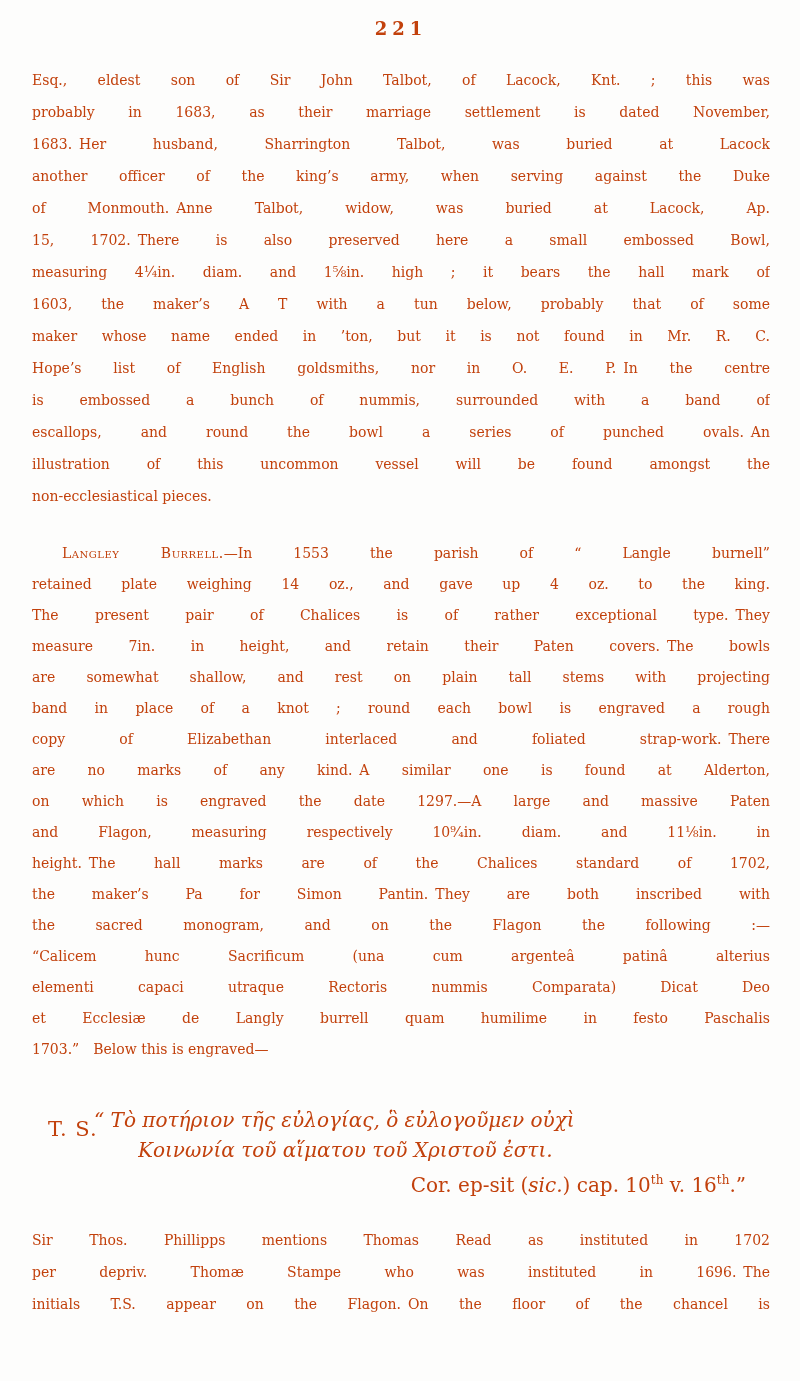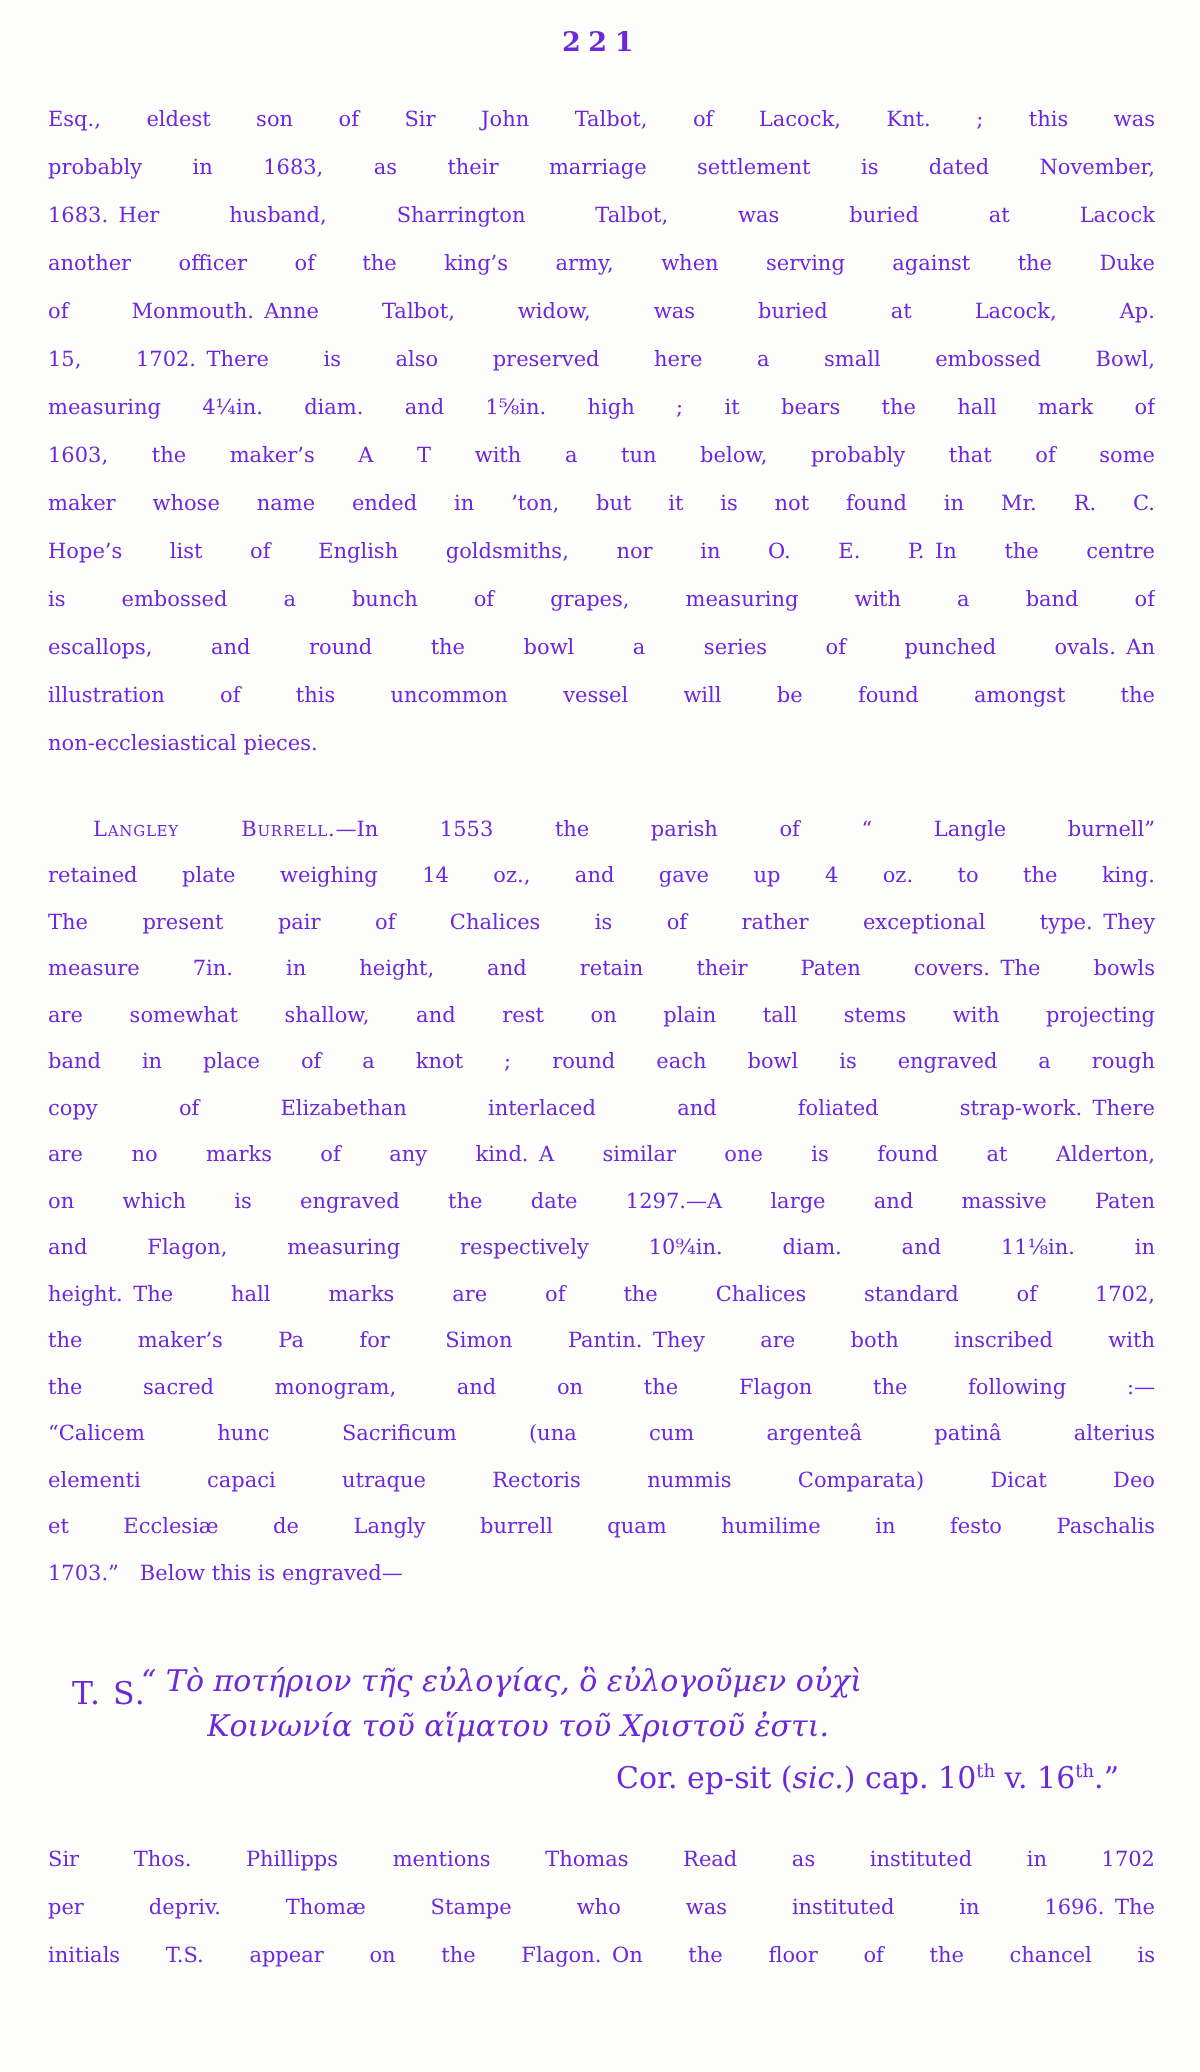--- a/index.html
+++ b/index.html
@@ -2,21 +2,21 @@
 <html><head>
 <meta charset="utf-8">
 <style>
   html, body { margin: 0; padding: 0; background: #ffffff; }
   .page {
     position: relative;
     width: 800px;
     height: 1381px;
     box-sizing: border-box;
     background: #fdfdfc;
-    color: #6d28d9;
+    color: #c2410c;
     font-family: "DejaVu Serif", "Liberation Serif", serif;
     padding: 18px 30px 0 32px;
     overflow: hidden;
   }
   .pagenum {
     text-align: center;
     font-size: 18px;
     font-weight: bold;
     letter-spacing: 5px;
     height: 22px;
@@ -84,21 +84,21 @@
       <div class="tline">Esq., eldest son of Sir John Talbot, of Lacock, Knt. ; this was</div>
       <div class="tline">probably in 1683, as their marriage settlement is dated November,</div>
       <div class="tline">1683. Her husband, Sharrington Talbot, was buried at Lacock</div>
       <div class="tline">another officer of the king’s army, when serving against the Duke</div>
       <div class="tline">of Monmouth. Anne Talbot, widow, was buried at Lacock, Ap.</div>
       <div class="tline">15, 1702. There is also preserved here a small embossed Bowl,</div>
       <div class="tline">measuring 4¼in. diam. and 1⅝in. high ; it bears the hall mark of</div>
       <div class="tline">1603, the maker’s A T with a tun below, probably that of some</div>
       <div class="tline">maker whose name ended in ’ton, but it is not found in Mr. R. C.</div>
       <div class="tline">Hope’s list of English goldsmiths, nor in O. E. P. In the centre</div>
-      <div class="tline">is embossed a bunch of grapes, measuring with a band of</div>
+      <div class="tline">is embossed a bunch of nummis, surrounded with a band of</div>
       <div class="tline">escallops, and round the bowl a series of punched ovals. An</div>
       <div class="tline">illustration of this uncommon vessel will be found amongst the</div>
       <div class="tline free">non-ecclesiastical pieces.</div>
     </div>
 
   <div class="para p2 tight">
     <div class="tline firstline"><span class="indent"></span><span class="smallcaps">Langley Burrell.</span><span>—In 1553 the parish of “ Langle burnell”</span></div>
     <div>
         <div class="tline">retained plate weighing 14 oz., and gave up 4 oz. to the king.</div>
         <div class="tline">The present pair of Chalices is of rather exceptional type. They</div>

